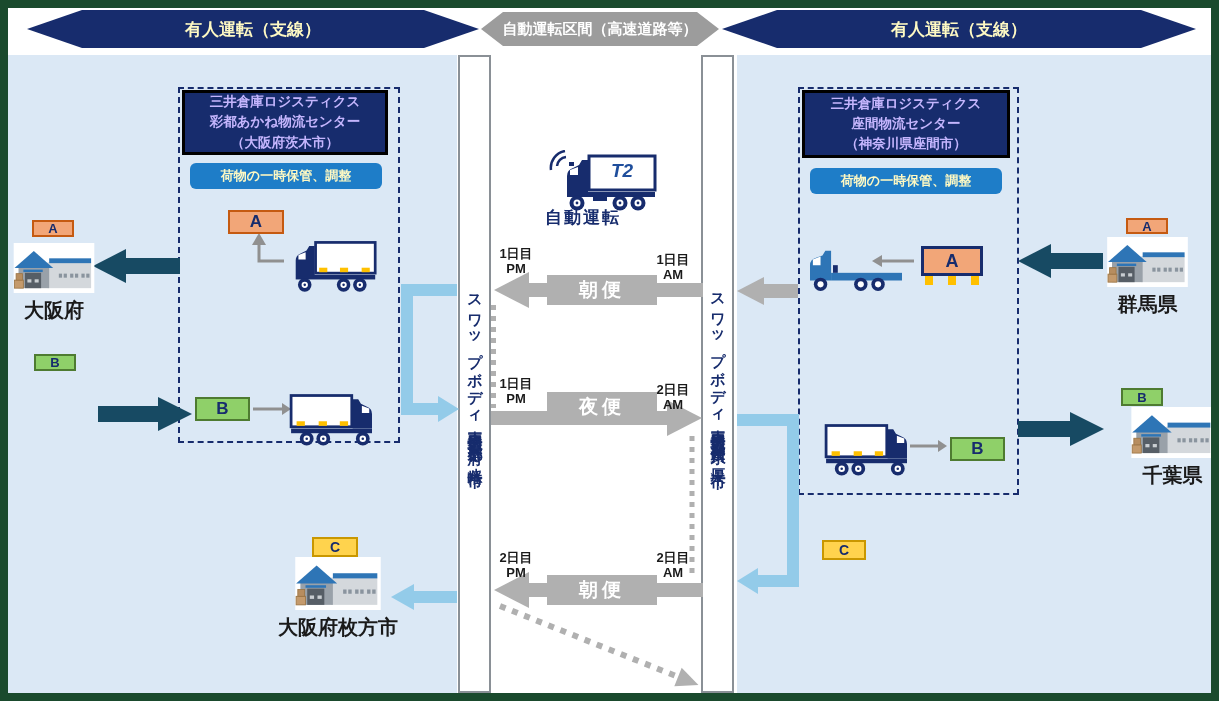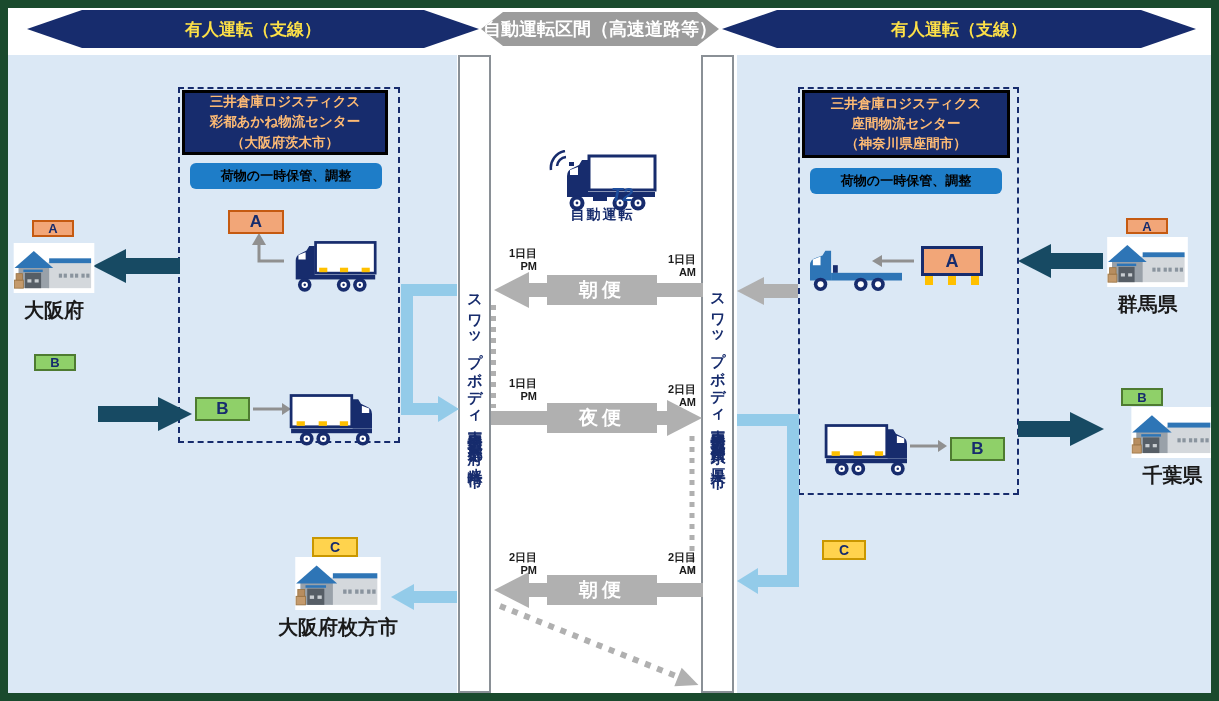--- a/index.html
+++ b/index.html
@@ -1,41 +1,41 @@
 <!DOCTYPE html>
 <html style="--navy: #172c6d; --frame_green: #1a4a2d; --banner_gray: #9c9c9c; --arrow_gray: #b0b0b0; --panel_blue: #dbe8f5; --note_blue: #1e7dc8; --dark_arrow: #174a63; --light_arrow: #93cbe9; --truck_blue: #2e75b6; --yellow: #ffc000; --tag_a_bg: #f2a678; --tag_a_border: #c55a11; --tag_b_bg: #8fd069; --tag_b_border: #4e7b31; --tag_c_bg: #ffd34d; --tag_c_border: #c99700;"><head>
 <meta charset="utf-8">
 <style>
   html,body{margin:0;padding:0;background:#e8e8e8;}
   .stage{position:relative;width:1219px;height:701px;background:#ffffff;overflow:hidden;
          font-family:"Liberation Sans","DejaVu Sans",sans-serif;}
   .frame-border{position:absolute;inset:0;border:8px solid var(--frame_green);z-index:30;pointer-events:none;}
   
-  .banner{position:absolute;top:10px;height:38px;background:var(--navy);color:#fde047;font-weight:bold;
+  .banner{position:absolute;top:10px;height:38px;background:var(--navy);color:#fef9c3;font-weight:bold;
           font-size:17px;display:flex;align-items:center;justify-content:center;z-index:6;
           clip-path:polygon(0 50%,55px 0,calc(100% - 55px) 0,100% 50%,calc(100% - 55px) 100%,55px 100%);}
   .hex{position:absolute;top:12px;height:34px;background:var(--banner_gray);color:#fff;font-weight:bold;
-       font-size:18px;display:flex;align-items:center;justify-content:center;z-index:6;
+       font-size:15px;display:flex;align-items:center;justify-content:center;z-index:6;
        clip-path:polygon(0 50%,22px 0,calc(100% - 22px) 0,100% 50%,calc(100% - 22px) 100%,22px 100%);}
   .panel{position:absolute;top:55px;height:638px;background:var(--panel_blue);z-index:1;}
   .vbar{position:absolute;top:55px;width:33px;height:638px;background:#fff;border:2px solid #8a9096;
         box-sizing:border-box;z-index:2;display:flex;align-items:center;justify-content:center;}
   .vbar span{writing-mode:vertical-rl;color:var(--navy);font-weight:bold;font-size:15px;letter-spacing:2px;white-space:nowrap;}
   .dotted-zone{position:absolute;border:2px dashed var(--navy);box-sizing:border-box;z-index:2;}
   .center-title{position:absolute;background:var(--navy);border:3px solid #000;box-sizing:border-box;
-        color:#fdba74;font-weight:bold;font-size:13.5px;line-height:1.5;text-align:center;white-space:pre-line;
+        color:#c4b5fd;font-weight:bold;font-size:13.5px;line-height:1.5;text-align:center;white-space:pre-line;
         display:flex;align-items:center;justify-content:center;z-index:5;}
-  .note-box{position:absolute;background:var(--note_blue);border-radius:6px;color:#000000;font-weight:bold;
+  .note-box{position:absolute;background:var(--note_blue);border-radius:6px;color:#fef9c3;font-weight:bold;
         font-size:13px;display:flex;align-items:center;justify-content:center;z-index:5;}
   .svc-label{position:absolute;background:var(--arrow_gray);color:#fff;font-weight:bold;font-size:19px;
         display:flex;align-items:center;justify-content:center;z-index:4;letter-spacing:4px;}
-  .time-label{position:absolute;color:#1a1a1a;font-weight:bold;font-size:11px;line-height:1.15;
-        text-align:right;white-space:pre-line;z-index:4;}
-  .auto-label{position:absolute;color:var(--navy);font-weight:bold;font-size:14px;text-align:center;z-index:5;letter-spacing:2px;}
-  .t2-logo{position:absolute;color:#1f4e9c;font-weight:bold;font-style:italic;font-size:19px;z-index:6;text-align:center;margin-top:24px;}
+  .time-label{position:absolute;color:#1a1a1a;font-weight:bold;font-size:13px;line-height:1.15;
+        text-align:center;white-space:pre-line;z-index:4;}
+  .auto-label{position:absolute;color:var(--navy);font-weight:bold;font-size:17px;text-align:left;z-index:5;letter-spacing:2px;}
+  .t2-logo{position:absolute;color:#1f4e9c;font-weight:bold;font-style:italic;font-size:19px;z-index:6;text-align:center;}
   .tag{position:absolute;box-sizing:border-box;display:flex;align-items:center;justify-content:center;
        color:var(--navy);font-weight:bold;z-index:6;}
   .tag-a{background:var(--tag_a_bg);border:2px solid var(--tag_a_border);}
   .tag-b{background:var(--tag_b_bg);border:2px solid var(--tag_b_border);}
   .tag-c{background:var(--tag_c_bg);border:2px solid var(--tag_c_border);}
   .tag-big{border-width:3px;border-color:var(--navy);font-size:18px;}
   .legs{position:absolute;z-index:6;}
   .legs i{position:absolute;width:8px;height:9px;background:var(--yellow);}
   .warehouse{position:absolute;display:flex;flex-direction:column;align-items:center;z-index:4;}
   .wh-name{font-weight:bold;font-size:20px;color:#1a1a1a;margin-top:4px;white-space:nowrap;}
@@ -252,21 +252,21 @@
     <span>荷物の一時保管、調整</span>
   </div>
 
   <svg class="truck" style="left:545px;top:150px;width:115px;height:62px;">
       <use href="#sym-autotruck"></use>
     </svg>
   <div class="t2-logo" style="left:598px;top:160px;width:48px;">T2</div>
   <div class="auto-label" style="left:545px;top:206px;width:115px;">自動運転</div>
 
   <div class="svc-label" style="left:547px;top:275px;width:110px;height:30px;">朝便</div>
-  <div class="svc-label" style="left:547px;top:403px;width:110px;height:30px;">夜便</div>
+  <div class="svc-label" style="left:547px;top:392px;width:110px;height:30px;">夜便</div>
   <div class="svc-label" style="left:547px;top:575px;width:110px;height:30px;">朝便</div>
   <div class="time-label" style="left:495px;top:247px;width:42px;">1日目
 PM</div>
   <div class="time-label" style="left:650px;top:253px;width:46px;">1日目
 AM</div>
   <div class="time-label" style="left:495px;top:377px;width:42px;">1日目
 PM</div>
   <div class="time-label" style="left:650px;top:383px;width:46px;">2日目
 AM</div>
   <div class="time-label" style="left:495px;top:551px;width:42px;">2日目

